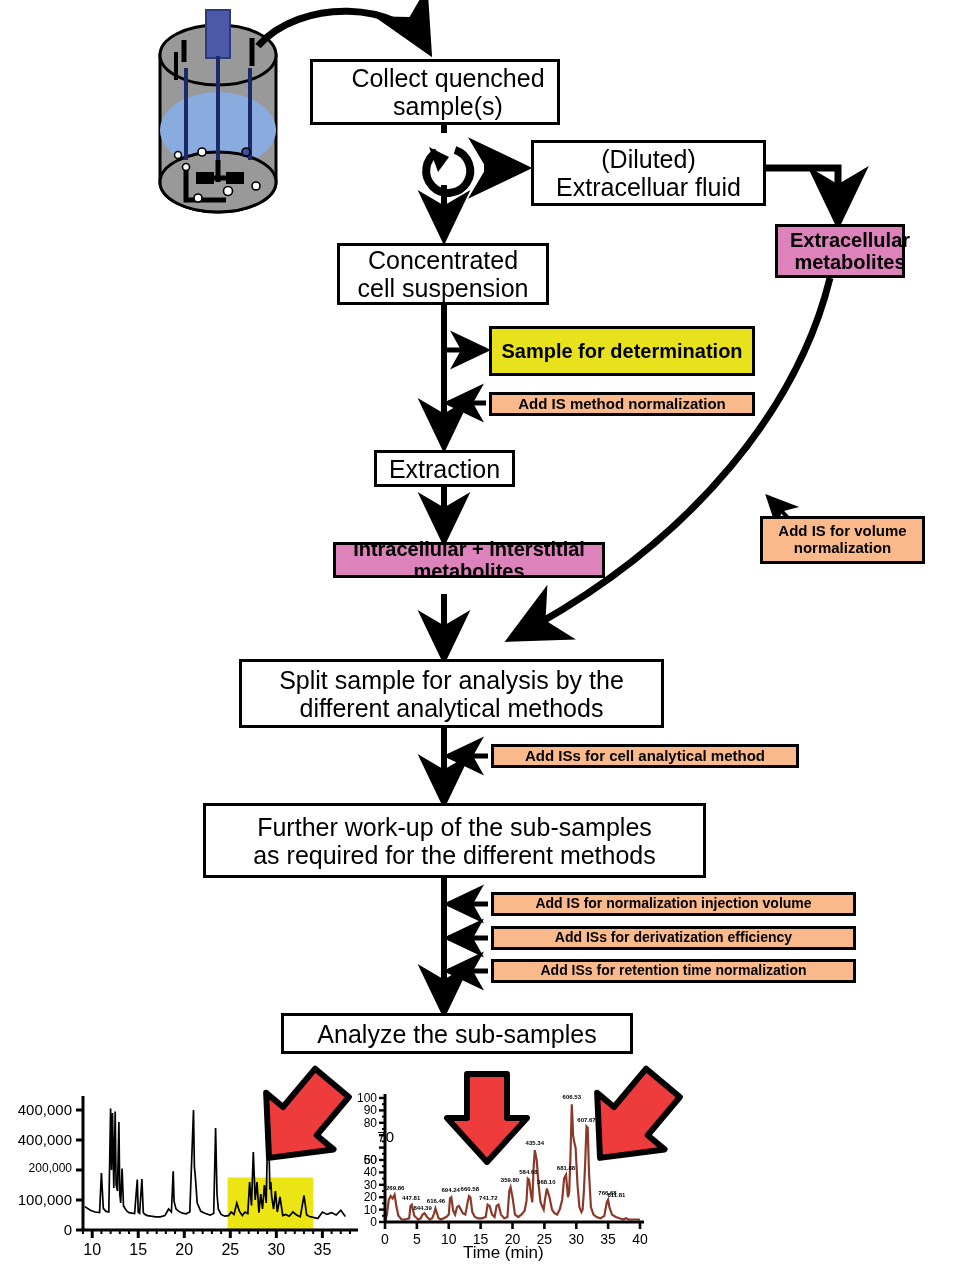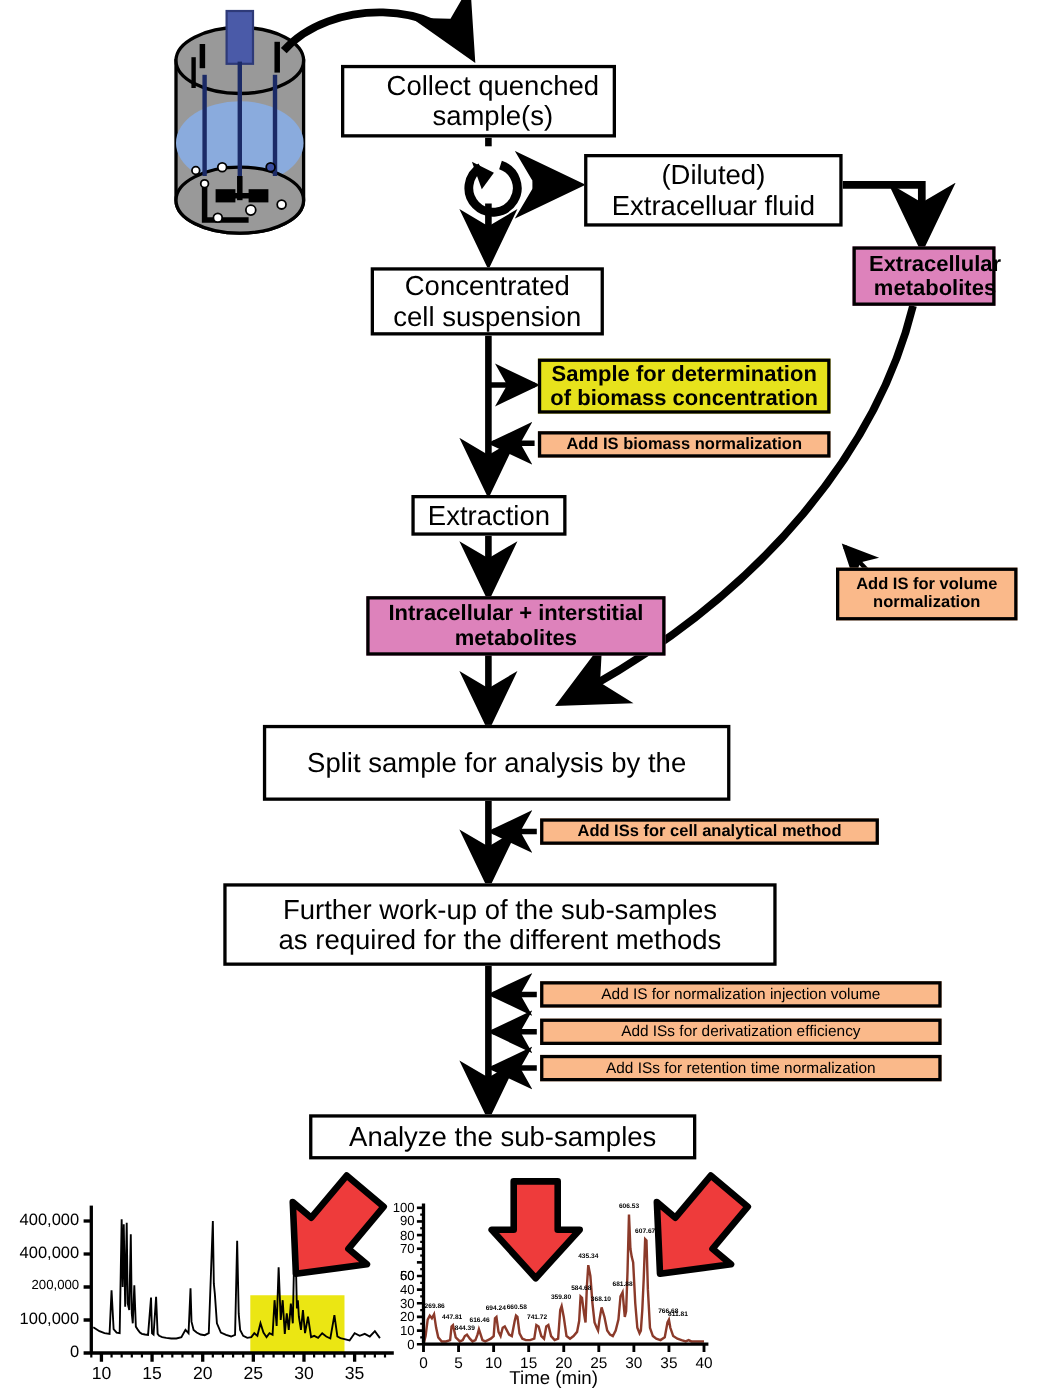--- a/index.html
+++ b/index.html
@@ -5,21 +5,21 @@
   html,body{margin:0;padding:0;background:#fff;}
   body{width:958px;height:1272px;position:relative;overflow:hidden;
        font-family:"Liberation Sans","DejaVu Sans",sans-serif;color:#000;}
   .box{position:absolute;background:#fff;border:3px solid #000;box-sizing:border-box;
        display:flex;align-items:center;justify-content:center;text-align:center;
        line-height:1.12;font-weight:400;}
   .box.main{font-size:25px;}
   .box.pink{background:#dd82bb;font-size:20px;font-weight:700;}
   .box.yellow{background:#e7e21c;font-size:20px;font-weight:700;}
   .box.orange{background:#fab98a;font-size:15px;font-weight:700;border-width:3px;}
-  .box.orangesm{background:#fab98a;font-size:14px;font-weight:400;border-width:3px;align-items:center;}
+  .box.orangesm{background:#fab98a;font-size:14px;font-weight:700;border-width:3px;align-items:center;}
   svg.overlay{position:absolute;left:0;top:0;width:958px;height:1272px;pointer-events:none;}
   .axlbl{position:absolute;font-size:15px;}
   .tiny{position:absolute;font-size:6px;font-weight:700;color:#000;}
 </style>
 </head>
 <body>
 
 <svg class="overlay" viewBox="0 0 958 1272">
   <defs>
     <marker id="ah" markerWidth="9" markerHeight="9" refX="7.2" refY="4.5" orient="auto">
@@ -208,49 +208,49 @@
 <div class="box main" style="left:337px;top:243px;width:212px;height:62px;">
   <span>
     <span>Concentrated</span><br>
     <span>cell suspension</span>
   </span>
 </div>
 
 <div class="box yellow" style="left:489px;top:326px;width:266px;height:50px;">
   <span>
     <span>Sample for determination</span><br>
-    <span>of biomass concentration</span>
   </span>
 </div>
 
 <div class="box orange" style="left:489px;top:392px;width:266px;height:24px;">
-  <span>Add IS biomass normalization</span>
+  <span>Add IS method normalization</span>
 </div>
 
 <div class="box main" style="left:374px;top:450px;width:141px;height:37px;">
   <span>Extraction</span>
 </div>
 
-<div class="box pink" style="left:333px;top:542px;width:272px;height:54px;">
+<div class="box pink" style="left:333px;top:542px;width:272px;height:36px;">
   <span>
     <span>Intracellular + interstitial</span><br>
     <span>metabolites</span>
   </span>
 </div>
 
 <div class="box orange" style="left:760px;top:516px;width:165px;height:48px;">
   <span>
     <span>Add IS for volume</span><br>
     <span>normalization</span>
   </span>
 </div>
 
 <div class="box main" style="left:239px;top:659px;width:425px;height:69px;">
   <span>
     <span>Split sample for analysis by the</span><br>
+    <span>different analytical methods</span>
   </span>
 </div>
 
 <div class="box orange" style="left:491px;top:744px;width:308px;height:24px;">
   <span>Add ISs for cell analytical method</span>
 </div>
 
 <div class="box main" style="left:203px;top:803px;width:503px;height:75px;">
   <span>
     <span>Further work-up of the sub-samples</span><br>
@@ -288,21 +288,21 @@
     <div class="axlbl" style="left: 322.379px; top: 1241px; font-size: 16px; transform: translateX(-50%);">35</div>
   </div>
 <div id="lc-ylabels">
     <div class="axlbl" style="left: 377px; top: 1215px; font-size: 12px; transform: translateX(-100%);">0</div>
     <div class="axlbl" style="left: 377px; top: 1202.6px; font-size: 12px; transform: translateX(-100%);">10</div>
     <div class="axlbl" style="left: 377px; top: 1190.2px; font-size: 12px; transform: translateX(-100%);">20</div>
     <div class="axlbl" style="left: 377px; top: 1177.8px; font-size: 12px; transform: translateX(-100%);">30</div>
     <div class="axlbl" style="left: 377px; top: 1165.4px; font-size: 12px; transform: translateX(-100%);">40</div>
     <div class="axlbl" style="left: 377px; top: 1153px; font-size: 12px; transform: translateX(-100%);">50</div>
     <div class="axlbl" style="left: 377px; top: 1140.6px; font-size: 12px; transform: translateX(-100%); margin-top: 12px;">60</div>
-    <div class="axlbl" style="left: 377px; top: 1128.2px; font-size: 12px; transform: translateX(-100%);">70</div>
+    <div class="axlbl" style="left: 394px; top: 1128.2px; font-size: 15px; transform: translateX(-100%);">70</div>
     <div class="axlbl" style="left: 377px; top: 1115.8px; font-size: 12px; transform: translateX(-100%);">80</div>
     <div class="axlbl" style="left: 377px; top: 1103.4px; font-size: 12px; transform: translateX(-100%);">90</div>
     <div class="axlbl" style="left: 377px; top: 1091px; font-size: 12px; transform: translateX(-100%);">100</div>
   </div>
 <div id="lc-xlabels">
     <div class="axlbl" style="left: 385px; top: 1231px; font-size: 14px; transform: translateX(-50%);">0</div>
     <div class="axlbl" style="left: 416.875px; top: 1231px; font-size: 14px; transform: translateX(-50%);">5</div>
     <div class="axlbl" style="left: 448.75px; top: 1231px; font-size: 14px; transform: translateX(-50%);">10</div>
     <div class="axlbl" style="left: 480.625px; top: 1231px; font-size: 14px; transform: translateX(-50%);">15</div>
     <div class="axlbl" style="left: 512.5px; top: 1231px; font-size: 14px; transform: translateX(-50%);">20</div>

